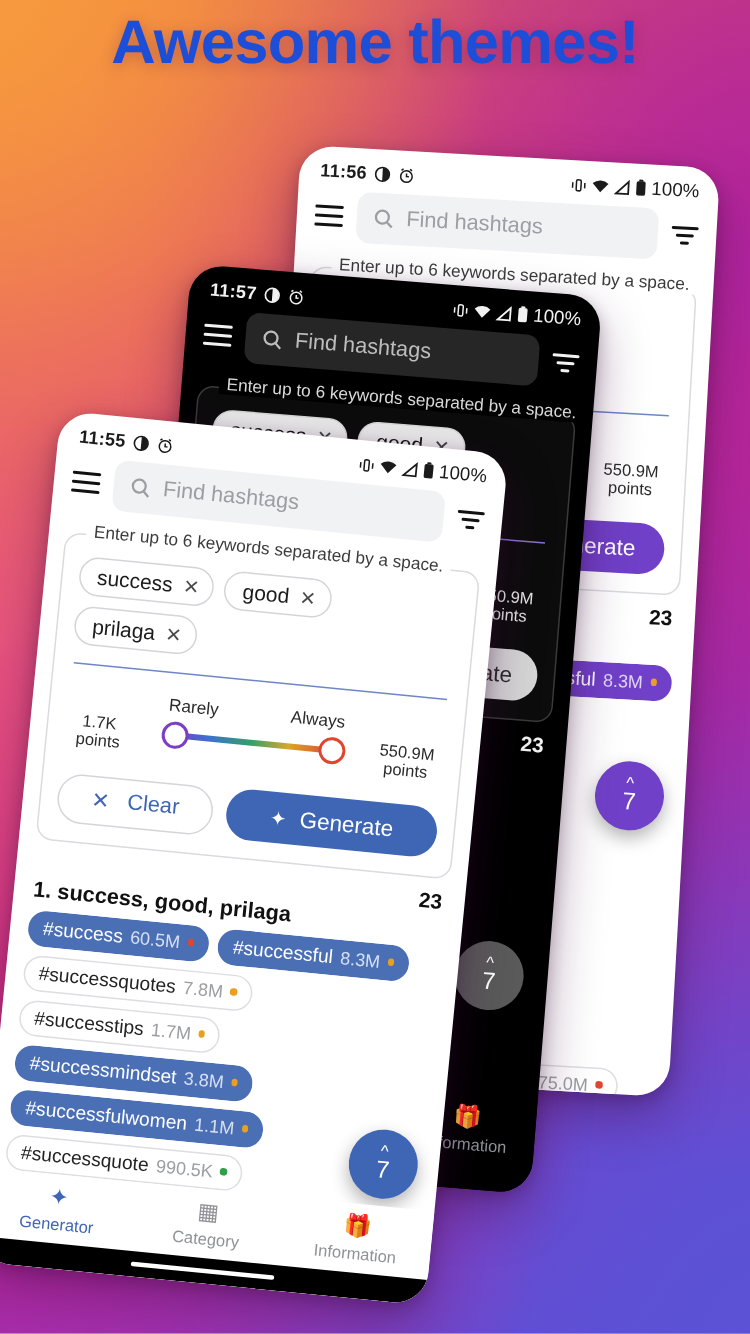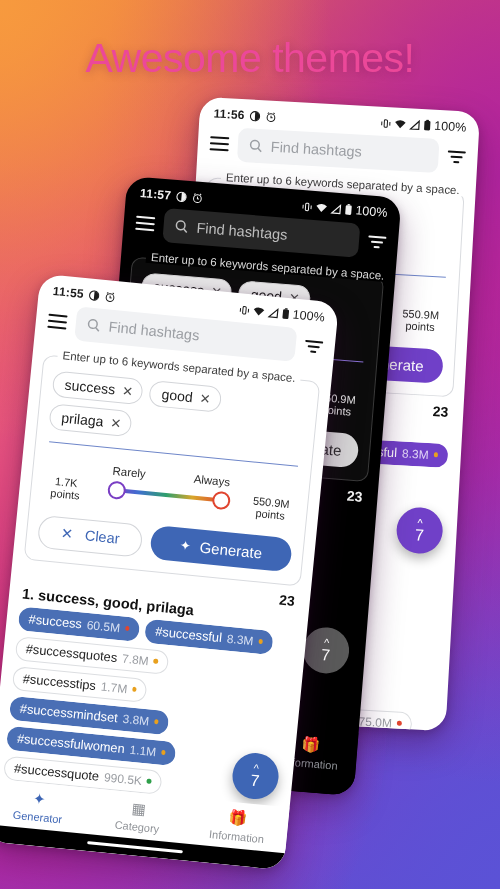--- a/index.html
+++ b/index.html
@@ -11,23 +11,23 @@
       radial-gradient(120% 90% at 0% 0%, #f79a3e 0%, rgba(247,154,62,0) 55%),
       radial-gradient(110% 80% at 0% 48%, #e8537f 0%, rgba(232,83,127,0) 58%),
       radial-gradient(120% 90% at 8% 72%, #cc1f8f 0%, rgba(204,31,143,0) 60%),
       radial-gradient(130% 110% at 100% 20%, #b0249e 0%, rgba(176,36,158,0) 62%),
       radial-gradient(120% 110% at 100% 100%, #5b52d6 0%, rgba(91,82,214,0) 62%),
       linear-gradient(155deg, #f0853c 0%, #d8307f 38%, #b2239f 62%, #7c3ec6 82%, #5d4fd4 100%);
   }
 
   
   .headline {
-    position: absolute; top: 36px; left: 0; width: 100%;
-    text-align: center; color: #ec4899;
-    font-size: 41px; line-height: 1.1; font-weight: 400;
+    position: absolute; top: 6px; left: 0; width: 100%;
+    text-align: center; color: #1d4ed8;
+    font-size: 41px; line-height: 1.1; font-weight: 700;
     letter-spacing: -0.5px;
     text-shadow: 0 2px 10px rgba(80,10,60,0.28);
   }
 
   
   .phone {
     position: absolute;
     border-radius: 22px;
     overflow: hidden;
     box-shadow: 0 14px 34px rgba(60,10,60,.38), 0 3px 10px rgba(40,0,40,.25);

